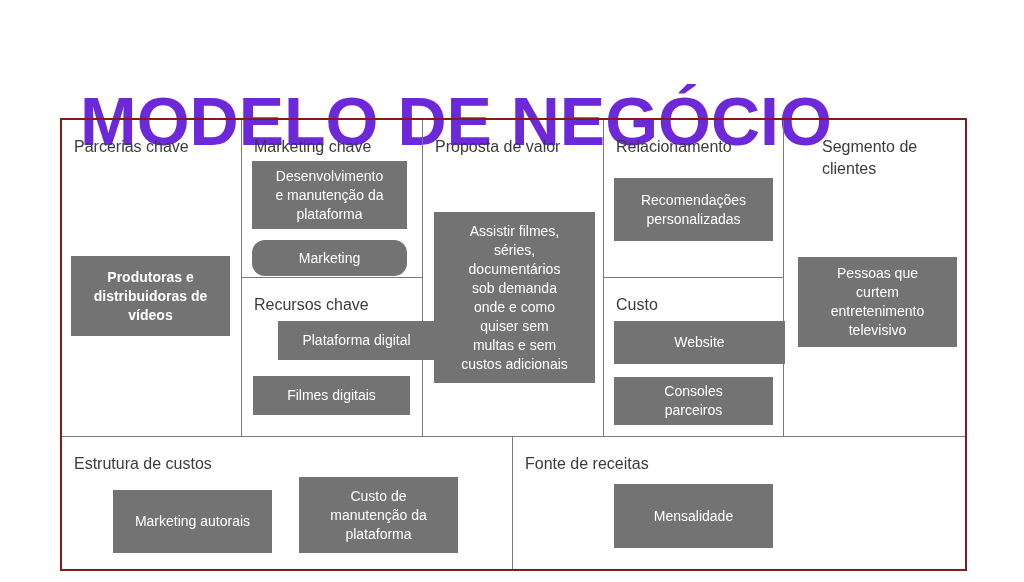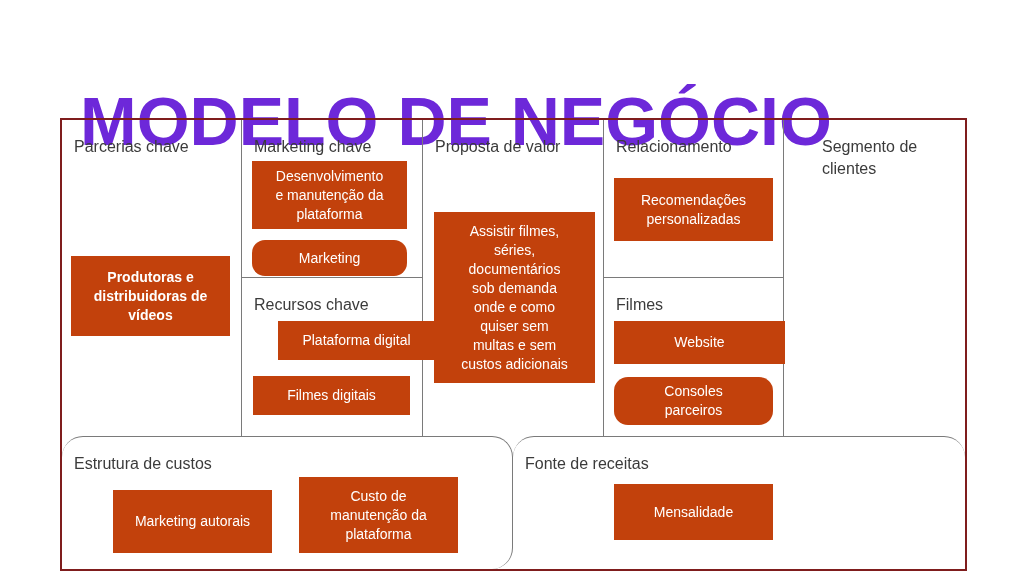--- a/index.html
+++ b/index.html
@@ -25,24 +25,24 @@
   .section{
     position:absolute;box-sizing:border-box;
     padding:16px 12px;
   }
   .section .hdr{
     font-size:16px;line-height:22px;color:#3b3b3b;
     white-space:pre-line;
   }
   .br-r{border-right:1px solid #7a7a7a;}
   .br-b{border-bottom:1px solid #7a7a7a;}
-  .br-t{border-top:1px solid #7a7a7a;border-radius:21px;}
+  .br-t{border-top:1px solid #7a7a7a;}
   .note{
     position:absolute;box-sizing:border-box;
-    background:#c2410c;color:#ffffff;
+    background:#737373;color:#ffffff;
     display:flex;align-items:center;justify-content:center;
     text-align:center;
     font-size:14px;line-height:19px;
     white-space:pre-line;
     padding:18px;
   }
   
   #sec-parcerias{left:0;top:0;width:180px;height:316px;}
   #sec-atividades{left:180px;top:0;width:181px;height:158px;}
   #sec-recursos{left:180px;top:158px;width:181px;height:158px;}
@@ -55,25 +55,25 @@
   #sec-receitas{left:451px;top:316px;width:452px;height:93px;}
   
   #note-produtoras{left:9px;top:136px;width:159px;height:80px;font-weight:bold;}
   #note-desenvolvimento{left:190px;top:41px;width:155px;height:68px;}
   #note-marketing{left:190px;top:120px;width:155px;height:31px;border-radius:13px;}
   #note-plataforma-digital{left:191px;top:201px;width:157px;height:39px;margin-left:25px;}
   #note-filmes-digitais{left:191px;top:256px;width:157px;height:39px;}
   #note-proposta{left:372px;top:92px;width:161px;height:171px;}
   #note-recomendacoes{left:552px;top:58px;width:159px;height:63px;}
   #note-website{left:552px;top:201px;width:171px;height:43px;}
-  #note-consoles{left:552px;top:257px;width:159px;height:48px;border-radius:14px;}
+  #note-consoles{left:552px;top:257px;width:159px;height:48px;}
   #note-pessoas{left:736px;top:137px;width:159px;height:90px;}
   #note-direitos{left:51px;top:370px;width:159px;height:63px;}
   #note-custo-manutencao{left:237px;top:357px;width:159px;height:76px;}
-  #note-mensalidade{left:552px;top:364px;width:159px;height:56px;}
+  #note-mensalidade{left:552px;top:364px;width:159px;height:64px;}
 </style>
 </head>
 <body>
 
 <h1 class="title">MODELO DE NEGÓCIO</h1>
 
 <div class="canvas">
 
   <div class="section br-r" id="sec-parcerias">
     <div class="hdr">Parcerias chave</div>
@@ -89,21 +89,21 @@
 
   <div class="section br-r" id="sec-proposta">
     <div class="hdr">Proposta de valor</div>
   </div>
 
   <div class="section br-r br-b" id="sec-relacionamento">
     <div class="hdr">Relacionamento</div>
   </div>
 
   <div class="section br-r" id="sec-canais">
-    <div class="hdr">Filmes</div>
+    <div class="hdr">Custo</div>
   </div>
 
   <div class="section" id="sec-segmento">
     <div class="hdr">Segmento de
 clientes</div>
   </div>
 
   <div class="section br-t br-r" id="sec-custos">
     <div class="hdr">Estrutura de custos</div>
   </div>
@@ -127,19 +127,23 @@
 sob demanda
 onde e como
 quiser sem
 multas e sem
 custos adicionais</div>
   <div class="note" id="note-recomendacoes">Recomendações
 personalizadas</div>
   <div class="note" id="note-website">Website</div>
   <div class="note" id="note-consoles">Consoles
 parceiros</div>
+  <div class="note" id="note-pessoas">Pessoas que
+curtem
+entretenimento
+televisivo</div>
   <div class="note" id="note-direitos">Marketing autorais</div>
   <div class="note" id="note-custo-manutencao">Custo de
 manutenção da
 plataforma</div>
   <div class="note" id="note-mensalidade">Mensalidade</div>
 
 </div>
 
 </body></html>

